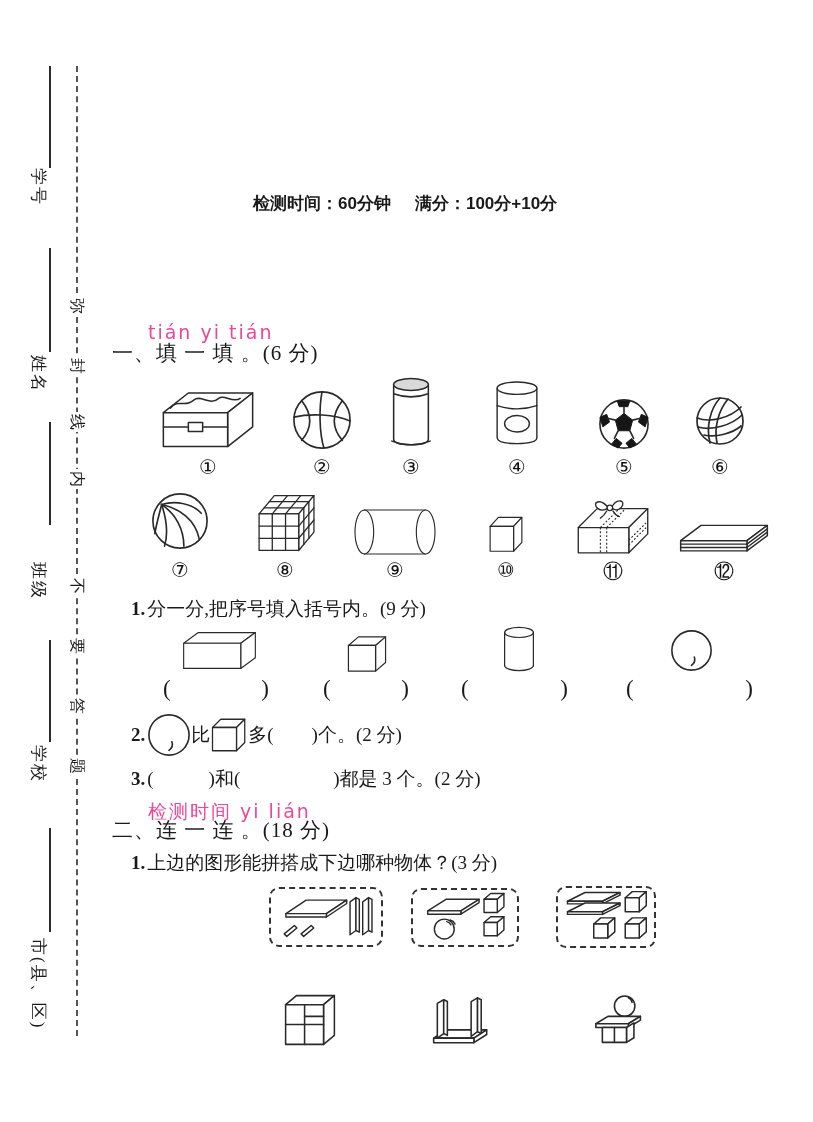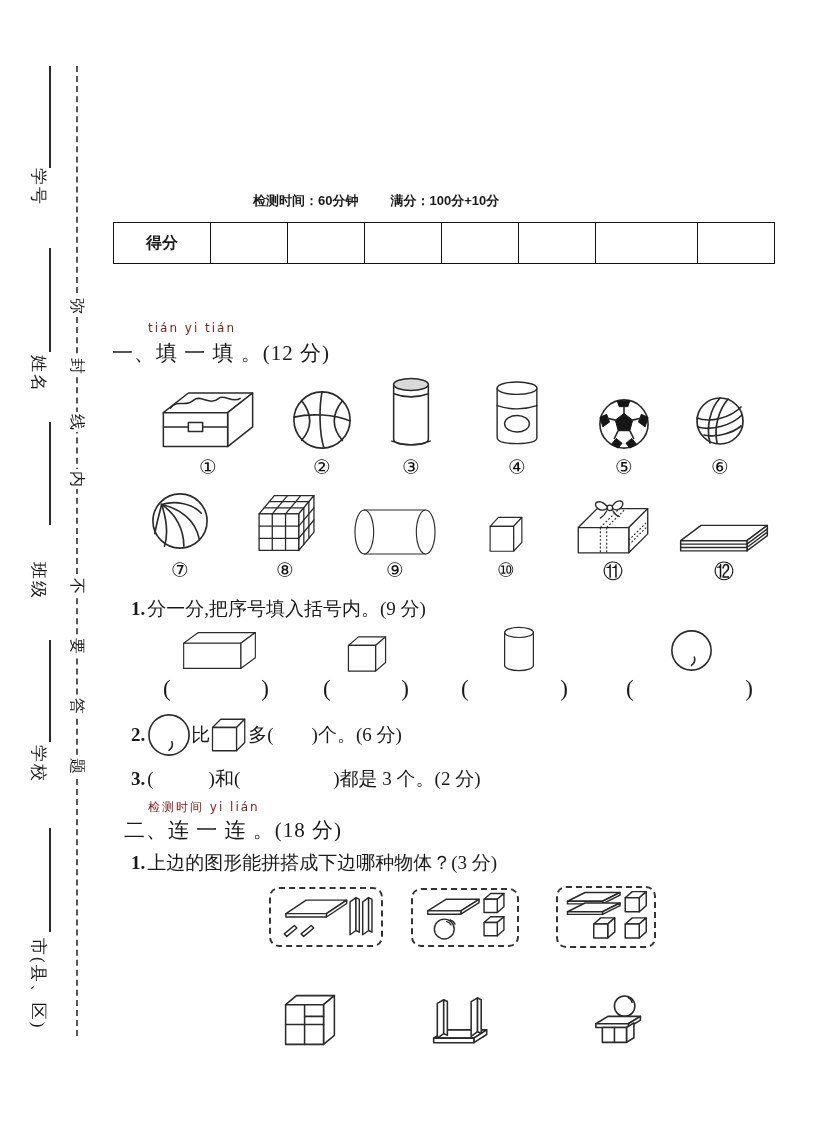--- a/index.html
+++ b/index.html
@@ -11,28 +11,28 @@
   .vlabel{position:absolute;left:50px;transform:rotate(90deg);transform-origin:0 0;
           font-size:17px;white-space:nowrap;letter-spacing:2px;}
   .sealline{position:absolute;left:76px;width:0;border-left:2px dashed #555;}
   .sealchar{position:absolute;left:67px;width:20px;height:20px;line-height:20px;text-align:center;
             font-size:16px;background:#fff;transform:rotate(90deg);}
   
   .title{position:absolute;left:105px;width:670px;text-align:center;top:60px;
          font-size:33px;font-weight:bold;letter-spacing:1px;}
   .subtitle{position:absolute;left:105px;width:670px;text-align:center;top:124px;
             font-size:25px;font-weight:bold;}
-  .infoline{position:absolute;left:253px;top:192px;font-size:13px;font-weight:bold;
-            font-family:"Liberation Sans",sans-serif;display:flex;gap:32px;}
+  .infoline{position:absolute;left:253px;top:192px;font-size:17px;font-weight:bold;
+            font-family:"Liberation Sans",sans-serif;display:flex;gap:24px;}
   
   table.score{position:absolute;left:113px;top:222px;border-collapse:collapse;table-layout:fixed;}
   table.score td,table.score th{border:1.6px solid #111;font-family:"Liberation Sans",sans-serif;
        font-size:16px;font-weight:bold;text-align:center;padding:0;}
   
-  .pinyin{position:absolute;font-size:12px;font-family:"DejaVu Sans",sans-serif;letter-spacing:2px;color:#7f1d1d;}
+  .pinyin{position:absolute;font-size:19px;font-family:"DejaVu Sans",sans-serif;letter-spacing:2px;color:#ec4899;}
   .sect{position:absolute;font-size:21px;letter-spacing:1px;}
   .qline{position:absolute;font-size:19px;display:flex;align-items:center;}
   .qnum{font-weight:bold;margin-right:2px;}
   .cnum{position:absolute;text-align:center;font-family:"DejaVu Sans",sans-serif;font-size:20px;color:#111;}
   .brk{position:absolute;display:flex;justify-content:space-between;font-size:23px;top:676px;}
   .gap{display:inline-block;height:1px;}
   .dbox{position:absolute;border:2.5px dashed #333;border-radius:10px;box-sizing:border-box;padding:1px;}
   .wm{position:absolute;left:560px;top:1088px;width:250px;font-size:17px;letter-spacing:1px;color:#222;}
   
   svg{display:block;width:100%;height:100%;}
@@ -79,35 +79,25 @@
         <col style="width:97px">
         <col style="width:77px">
         <col style="width:77px">
         <col style="width:77px">
       <col style="width:77px">
         <col style="width:77px">
         <col style="width:102px">
         <col style="width:77px">
       </colgroup>
     <tbody>
-    <tr style="height:41px">
-      <td>得分</td>
-      <td></td>
-      <td></td>
-      <td></td>
-      <td></td>
-      <td></td>
-      <td></td>
-      <td></td>
-    </tr>
   </tbody>
     </table>
 
   <div class="pinyin" style="left:148px;top:321px">tián yi tián</div>
-  <div class="sect" style="left:112px;top:339px">一、填 一 填 。(12 分)</div>
+  <div class="sect" style="left:112px;top:339px">一、填 一 填 。(6 分)</div>
 
   <div class="abs" style="left:158px;top:384px;width:100px;height:68px">
     <svg viewBox="0 0 112 76">
         <polygon class="w" points="6,32 34,10 106,10 78,32"></polygon>
       <path class="s" d="M14,27 C22,16 30,27 40,18 C48,11 58,25 68,16 C74,11 84,22 92,16"></path>
       <polygon class="w" points="78,32 106,10 106,48 78,70"></polygon>
         <polygon class="w" points="6,32 78,32 78,70 6,70"></polygon>
       <line class="s" x1="6" y1="48" x2="78" y2="48"></line>
         <rect class="w" x="34" y="43" width="16" height="10"></rect>
       </svg>
@@ -310,34 +300,34 @@
     <span>比</span>
     <span style="display:inline-block;width:38px;height:36px">
       <svg viewBox="0 0 50 48">
           <polygon class="w" points="3,14 14,3 46,3 35,14"></polygon>
         <polygon class="w" points="35,14 46,3 46,34 35,45"></polygon>
           <polygon class="w" points="3,14 35,14 35,45 3,45"></polygon>
         </svg>
     </span>
     <span>多(</span>
     <span class="gap" style="width:38px"></span>
-    <span>)个。(6 分)</span>
+    <span>)个。(2 分)</span>
   </div>
 
   <div class="qline" style="left:131px;top:764px;height:30px">
     <span class="qnum">3.</span>
     <span>(</span>
     <span class="gap" style="width:55px"></span>
     <span>)和(</span>
     <span class="gap" style="width:93px"></span>
     <span>)都是 3 个。(2 分)</span>
   </div>
 
   <div class="pinyin" style="left:148px;top:799px">检测时间 yi lián</div>
-  <div class="sect" style="left:124px;top:816px">二、连 一 连 。(18 分)</div>
+  <div class="sect" style="left:112px;top:816px">二、连 一 连 。(18 分)</div>
   <div class="qline" style="left:131px;top:850px">
     <span class="qnum">1.</span>
     <span>上边的图形能拼搭成下边哪种物体？(3 分)</span>
   </div>
 
   <div class="dbox" style="left:269px;top:887px;width:114px;height:60px">
     <svg viewBox="0 0 115 64">
         <polygon class="w" points="10,28 34,12 82,12 58,28"></polygon>
       <polygon class="w" points="58,28 82,12 82,16 58,32"></polygon>
         <polygon class="w" points="10,28 58,28 58,32 10,32"></polygon>

